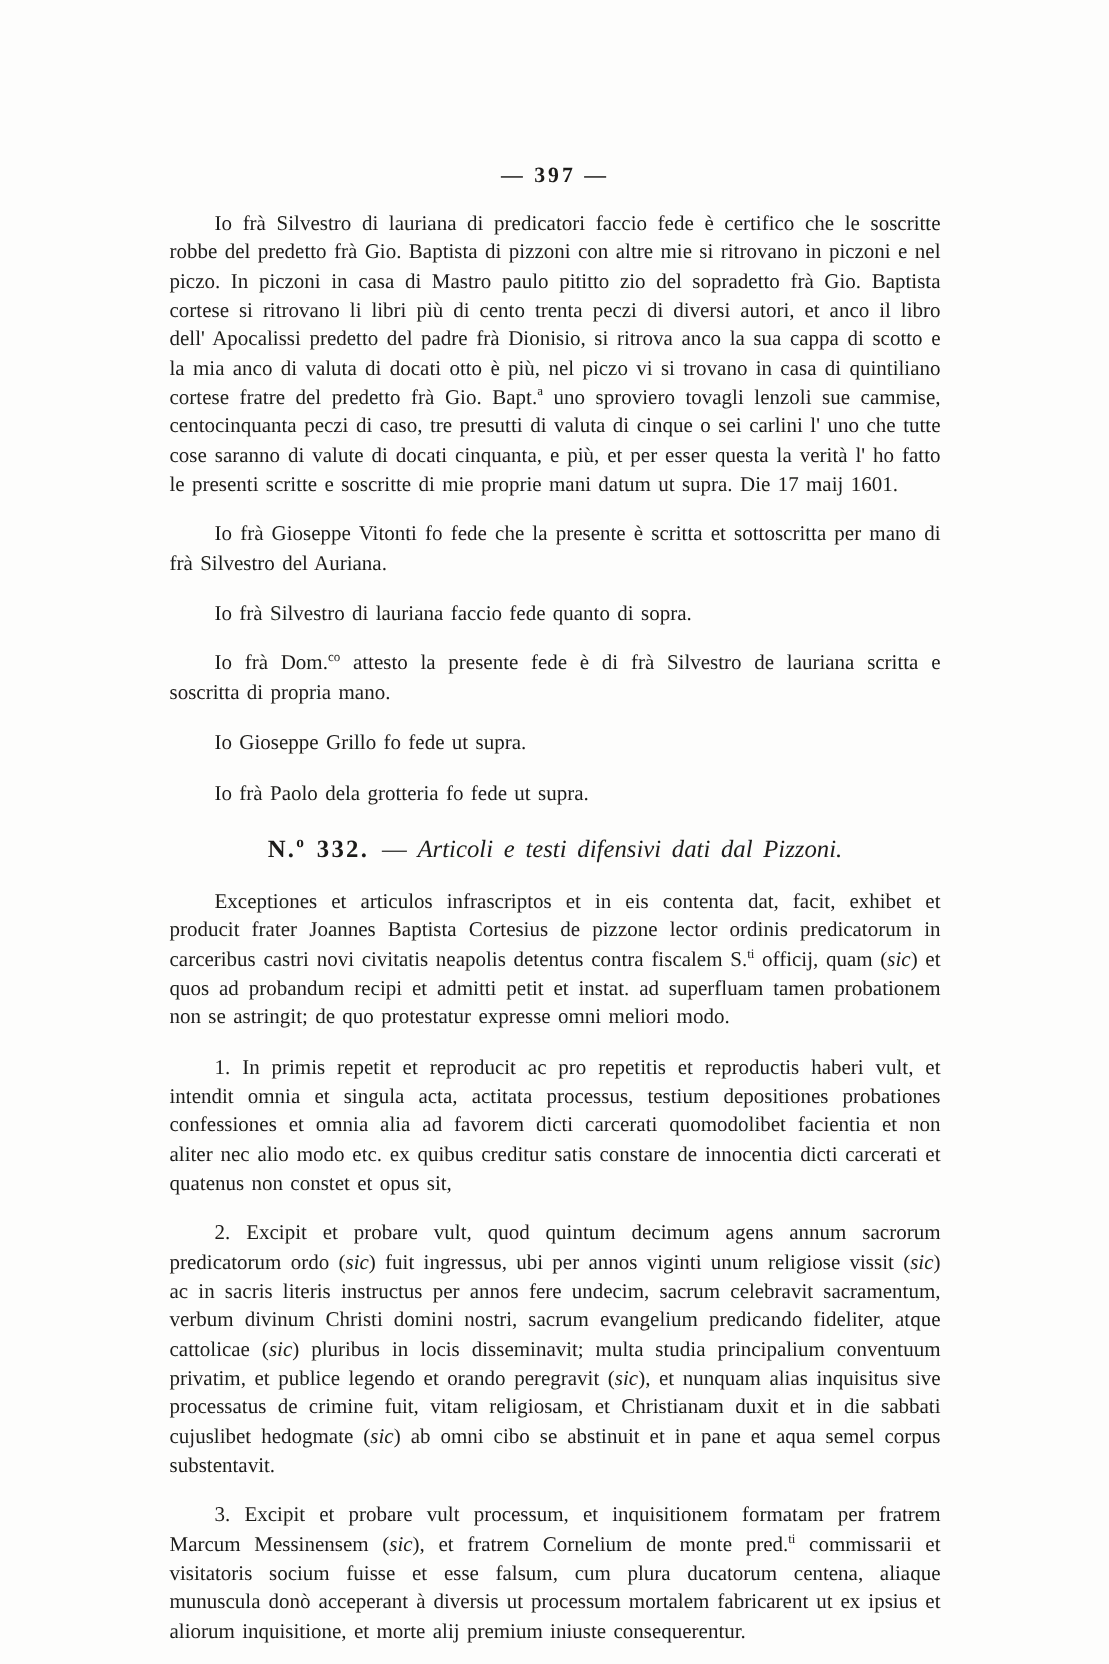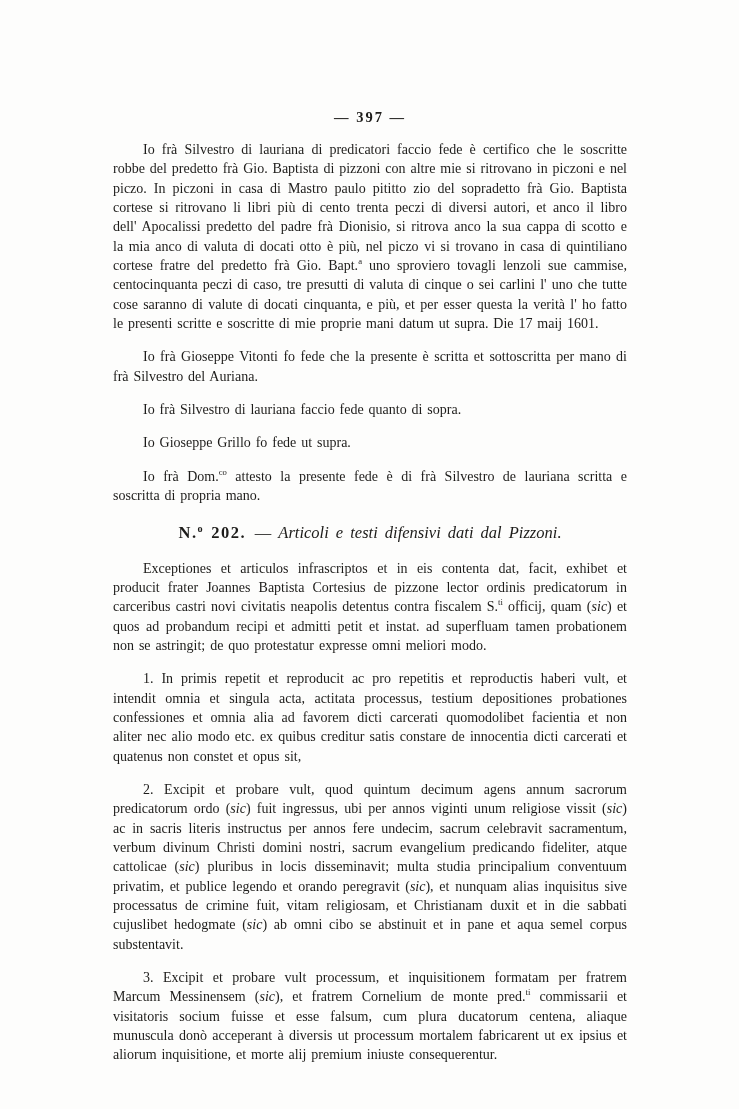--- a/index.html
+++ b/index.html
@@ -60,22 +60,23 @@
 </head>
 <body>
 
 <div class="page">
   <div class="text-column">
     <div class="page-number">— 397 —</div>
     <div>
         <p class="para"><span>Io frà Silvestro di lauriana di predicatori faccio fede è certifico che le soscritte robbe del predetto frà Gio. Baptista di pizzoni con altre mie si ritrovano in piczoni e nel piczo. In piczoni in casa di Mastro paulo pititto zio del sopradetto frà Gio. Baptista cortese si ritrovano li libri più di cento trenta peczi di diversi autori, et anco il libro dell' Apocalissi predetto del padre frà Dionisio, si ritrova anco la sua cappa di scotto e la mia anco di valuta di docati otto è più, nel piczo vi si trovano in casa di quintiliano cortese fratre del predetto frà Gio. Bapt.</span><span class="seg-sup">a</span><span> uno sproviero tovagli lenzoli sue cammise, centocinquanta peczi di caso, tre presutti di valuta di cinque o sei carlini l' uno che tutte cose saranno di valute di docati cinquanta, e più, et per esser questa la verità l' ho fatto le presenti scritte e soscritte di mie proprie mani datum ut supra. Die 17 maij 1601.</span></p>
         <p class="para"><span>Io frà Gioseppe Vitonti fo fede che la presente è scritta et sottoscritta per mano di frà Silvestro del Auriana.</span></p>
         <p class="para"><span>Io frà Silvestro di lauriana faccio fede quanto di sopra.</span></p>
+        <p class="para"><span>Io frà Dom.</span><span class="seg-sup">co</span><span> attesto la presente fede è di frà Silvestro de lauriana scritta e soscritta di propria mano.</span></p>
         <p class="para"><span>Io Gioseppe Grillo fo fede ut supra.</span></p>
-        <p class="para"><span>Io frà Dom.</span><span class="seg-sup">co</span><span> attesto la presente fede è di frà Silvestro de lauriana scritta e soscritta di propria mano.</span></p>
-        <p class="para heading"><span class="seg-bold">N.</span><span class="seg-bold seg-sup">o</span><span class="seg-bold"> 202. </span><span>— </span><span class="seg-italic">Articoli e testi difensivi dati dal Pizzoni.</span></p>
+        <p class="para"><span>Io frà Paolo dela grotteria fo fede ut supra.</span></p>
+        <p class="para heading"><span class="seg-bold">N.</span><span class="seg-bold seg-sup">o</span><span class="seg-bold"> 332. </span><span>— </span><span class="seg-italic">Articoli e testi difensivi dati dal Pizzoni.</span></p>
         <p class="para"><span>Exceptiones et articulos infrascriptos et in eis contenta dat, facit, exhibet et producit frater Joannes Baptista Cortesius de pizzone lector ordinis predicatorum in carceribus castri novi civitatis neapolis detentus contra fiscalem S.</span><span class="seg-sup">ti</span><span> officij, quam (</span><span class="seg-italic">sic</span><span>) et quos ad probandum recipi et admitti petit et instat. ad superfluam tamen probationem non se astringit; de quo protestatur expresse omni meliori modo.</span></p>
         <p class="para"><span>1. In primis repetit et reproducit ac pro repetitis et reproductis haberi vult, et intendit omnia et singula acta, actitata processus, testium depositiones probationes confessiones et omnia alia ad favorem dicti carcerati quomodolibet facientia et non aliter nec alio modo etc. ex quibus creditur satis constare de innocentia dicti carcerati et quatenus non constet et opus sit,</span></p>
         <p class="para"><span>2. Excipit et probare vult, quod quintum decimum agens annum sacrorum predicatorum ordo (</span><span class="seg-italic">sic</span><span>) fuit ingressus, ubi per annos viginti unum religiose vissit (</span><span class="seg-italic">sic</span><span>) ac in sacris literis instructus per annos fere undecim, sacrum celebravit sacramentum, verbum divinum Christi domini nostri, sacrum evangelium predicando fideliter, atque cattolicae (</span><span class="seg-italic">sic</span><span>) pluribus in locis disseminavit; multa studia principalium conventuum privatim, et publice legendo et orando peregravit (</span><span class="seg-italic">sic</span><span>), et nunquam alias inquisitus sive processatus de crimine fuit, vitam religiosam, et Christianam duxit et in die sabbati cujuslibet hedogmate (</span><span class="seg-italic">sic</span><span>) ab omni cibo se abstinuit et in pane et aqua semel corpus substentavit.</span></p>
         <p class="para"><span>3. Excipit et probare vult processum, et inquisitionem formatam per fratrem Marcum Messinensem (</span><span class="seg-italic">sic</span><span>), et fratrem Cornelium de monte pred.</span><span class="seg-sup">ti</span><span> commissarii et visitatoris socium fuisse et esse falsum, cum plura ducatorum centena, aliaque munuscula donò acceperant à diversis ut processum mortalem fabricarent ut ex ipsius et aliorum inquisitione, et morte alij premium iniuste consequerentur.</span></p>
       </div>
   </div>
 </div>
 
 </body></html>

